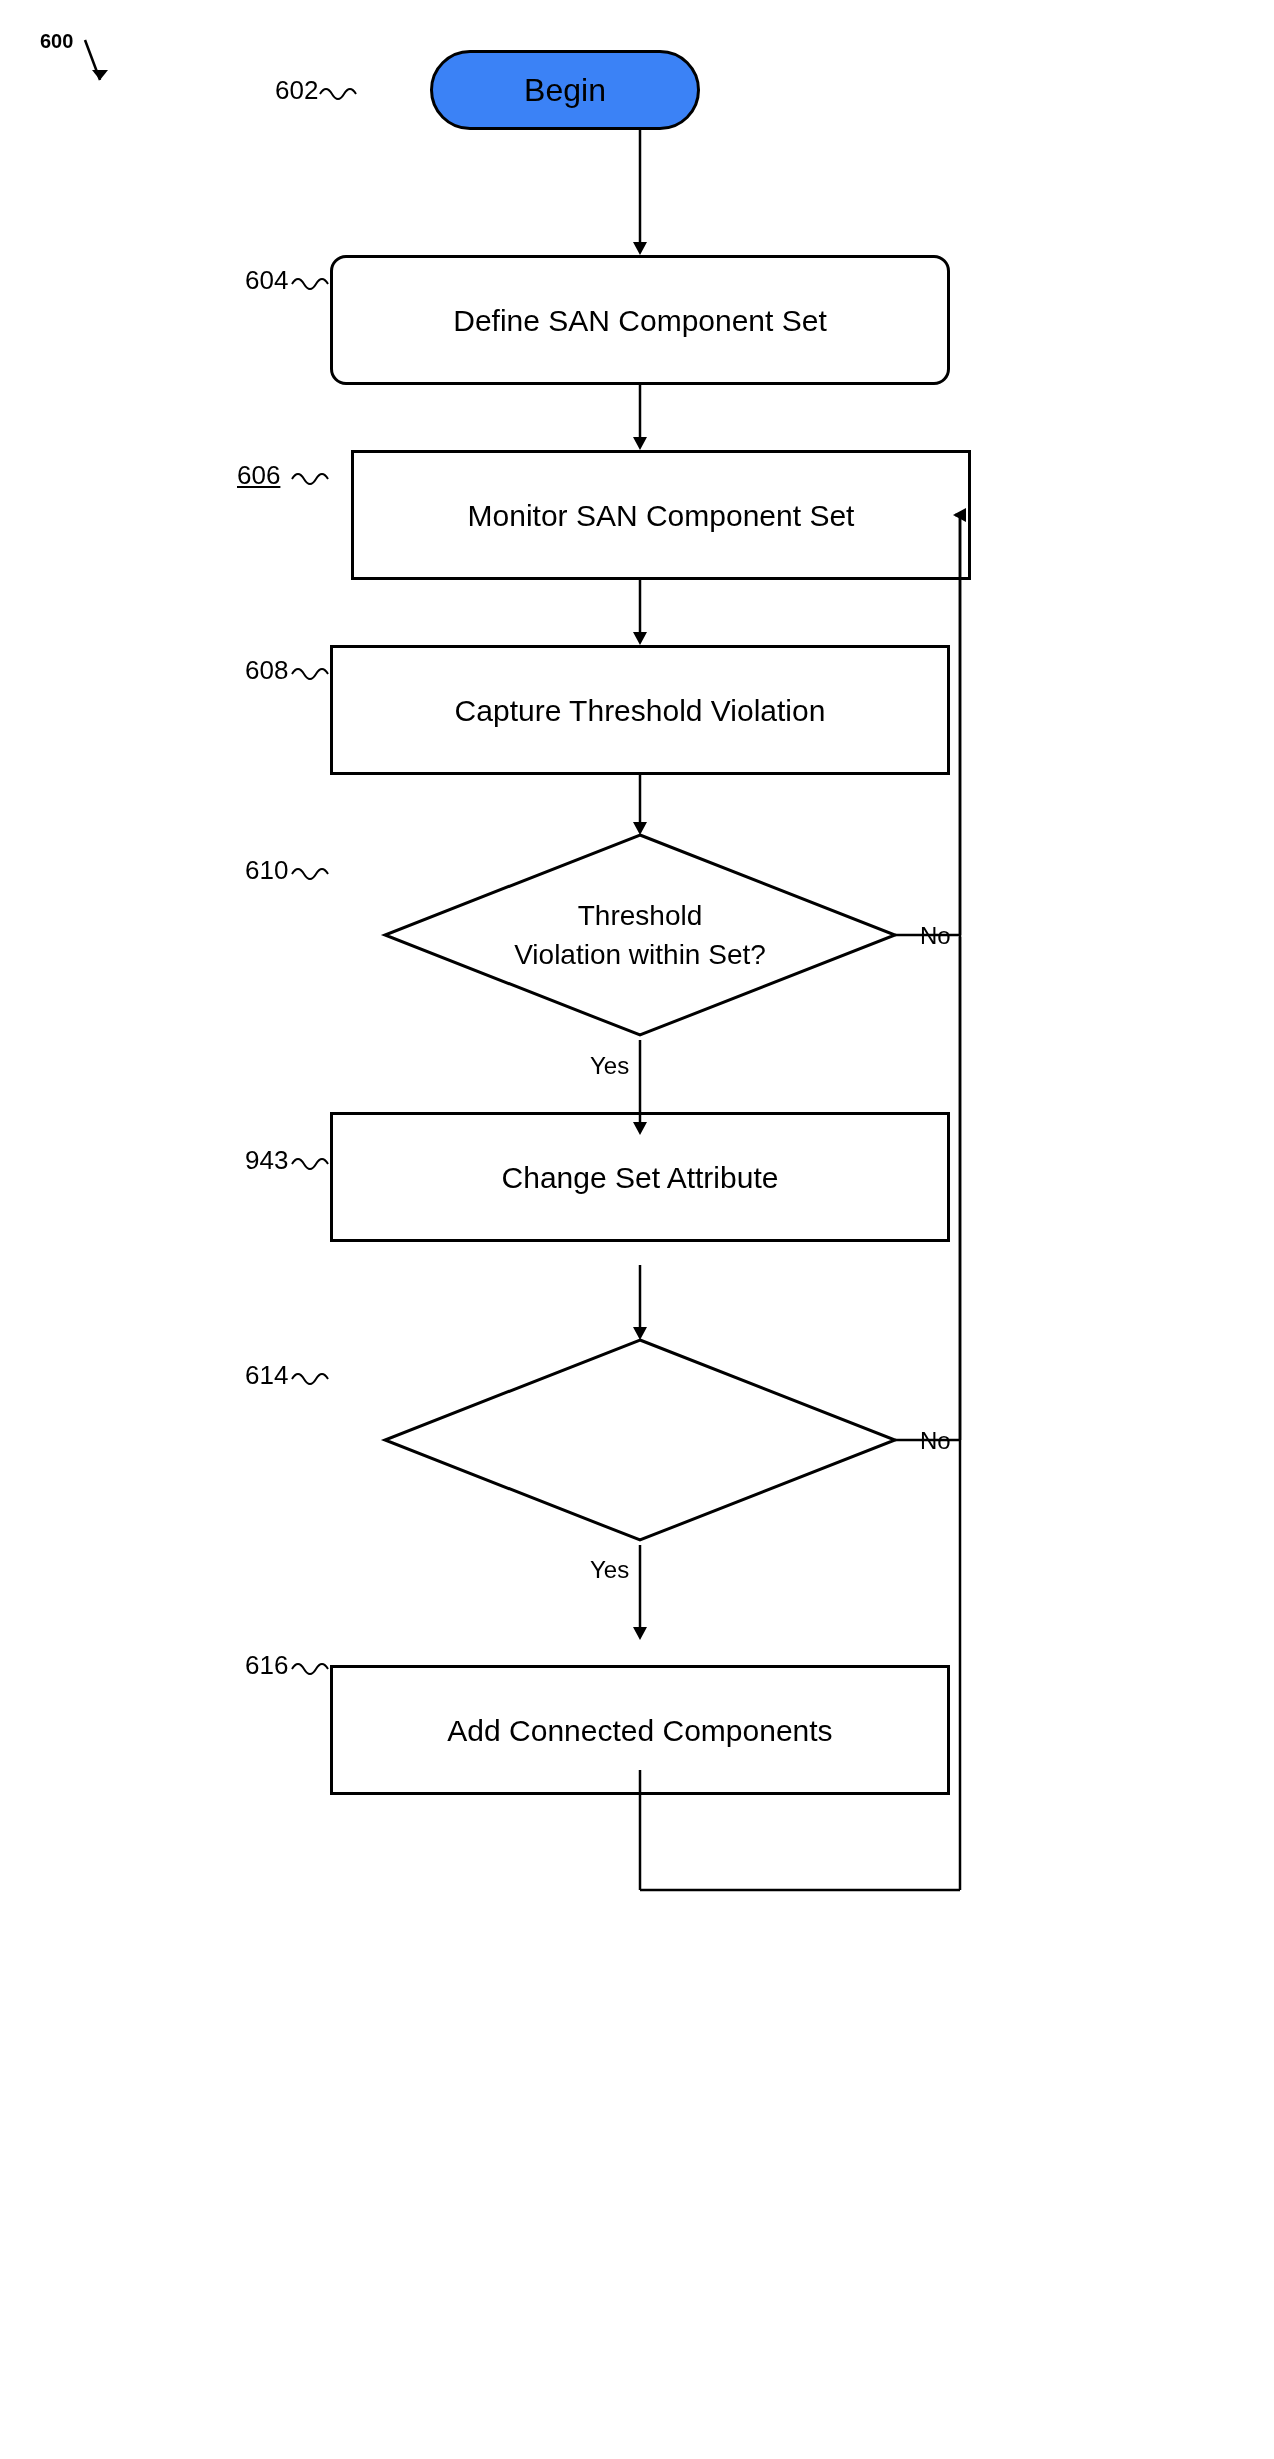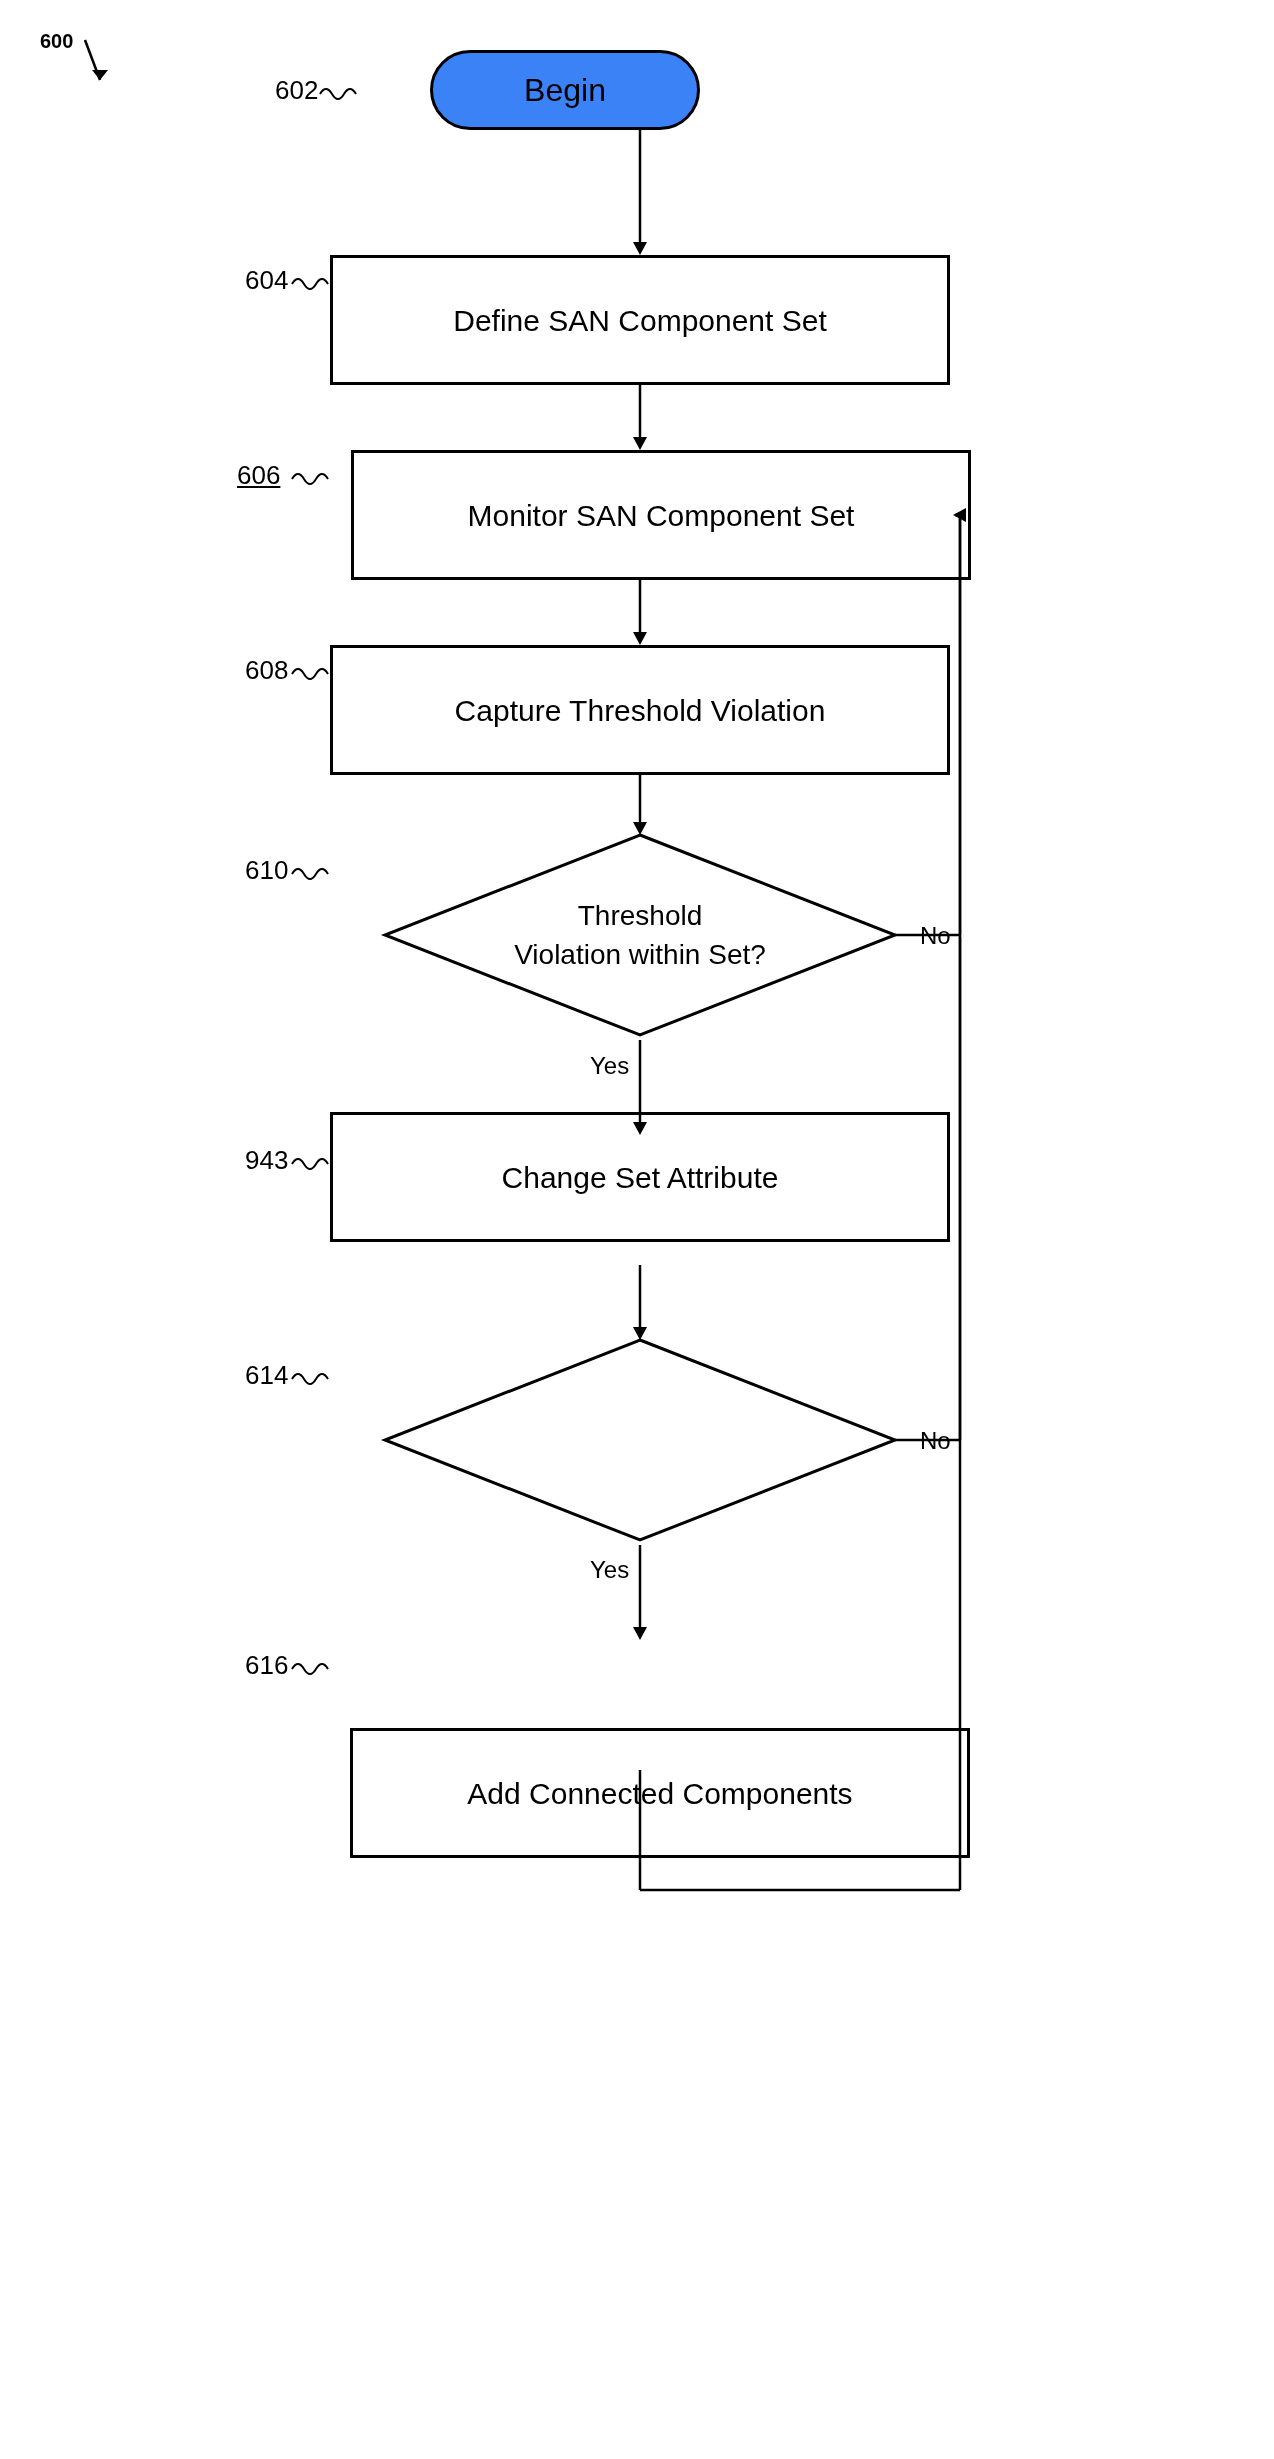--- a/index.html
+++ b/index.html
@@ -95,21 +95,21 @@
     <path d="M2,12 Q8,2 14,12 Q20,22 26,12 Q32,2 38,12" fill="none" stroke="#000" stroke-width="2"></path>
   </svg>
   <div class="node-begin">
     <span>Begin</span>
   </div>
 
   <span class="step-label" style="top:265px; left:245px;">604</span>
   <svg style="position:absolute;top:272px;left:290px;width:40px;height:24px;">
     <path d="M2,12 Q8,2 14,12 Q20,22 26,12 Q32,2 38,12" fill="none" stroke="#000" stroke-width="2"></path>
   </svg>
-  <div class="node-rect" style="top:255px;">
+  <div class="node-rect" style="top:255px;border-radius:16px;">
     <span>Define SAN Component Set</span>
   </div>
 
   <span class="step-label" style="top:460px; left:237px;text-decoration:underline;">606</span>
   <svg style="position:absolute;top:467px;left:290px;width:40px;height:24px;">
     <path d="M2,12 Q8,2 14,12 Q20,22 26,12 Q32,2 38,12" fill="none" stroke="#000" stroke-width="2"></path>
   </svg>
   <div class="node-rect" style="top:450px;margin-left:21px;">
     <span>Monitor SAN Component Set</span>
   </div>
@@ -159,21 +159,21 @@
   </div>
 
   <span class="branch-label" style="top:1427px; left:920px;">No</span>
 
   <span class="branch-label" style="top:1556px; left:590px;">Yes</span>
 
   <span class="step-label" style="top:1650px; left:245px;">616</span>
   <svg style="position:absolute;top:1657px;left:290px;width:40px;height:24px;">
     <path d="M2,12 Q8,2 14,12 Q20,22 26,12 Q32,2 38,12" fill="none" stroke="#000" stroke-width="2"></path>
   </svg>
-  <div class="node-rect" style="top:1728px;margin-left:20px;">
+  <div class="node-rect" style="top:1665px;">
     <span>Add Connected Components</span>
   </div>
 
   <svg class="arrows-svg">
 
     <line x1="640" y1="130" x2="640" y2="250" stroke="#000" stroke-width="2.5"></line>
     <polygon points="640,255 633,242 647,242" fill="#000"></polygon>
 
     <line x1="640" y1="385" x2="640" y2="445" stroke="#000" stroke-width="2.5"></line>
     <polygon points="640,450 633,437 647,437" fill="#000"></polygon>

